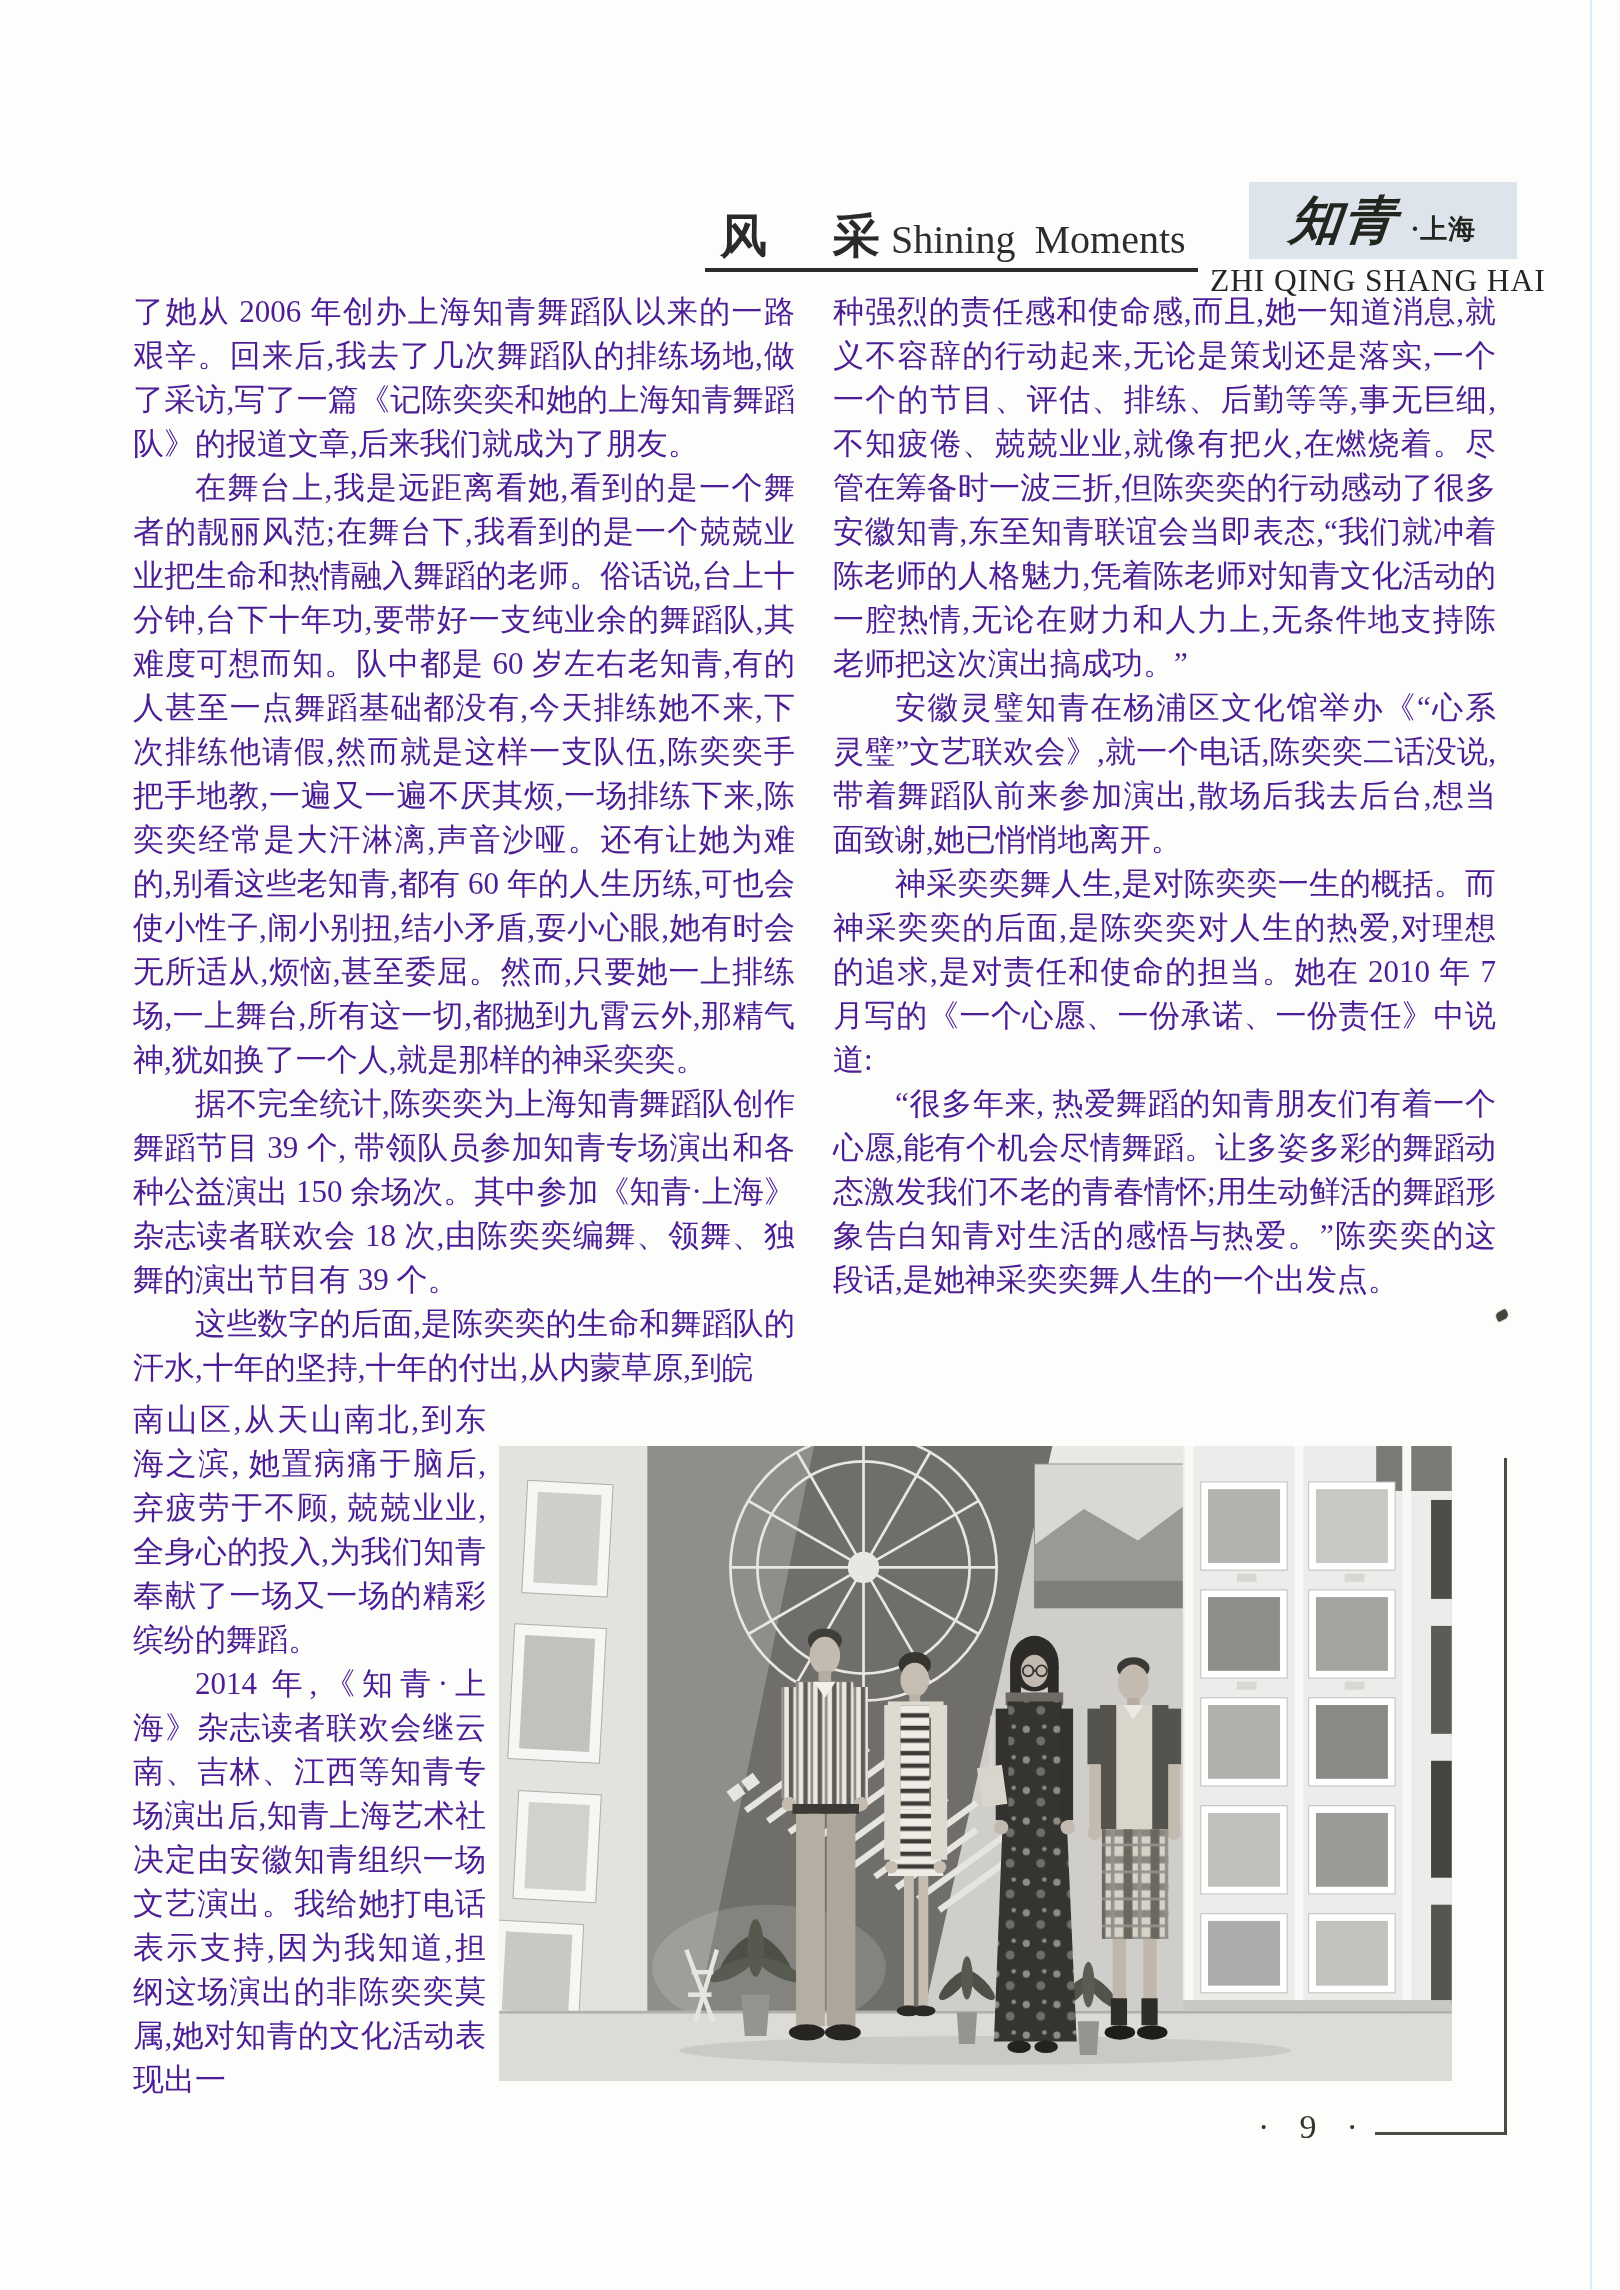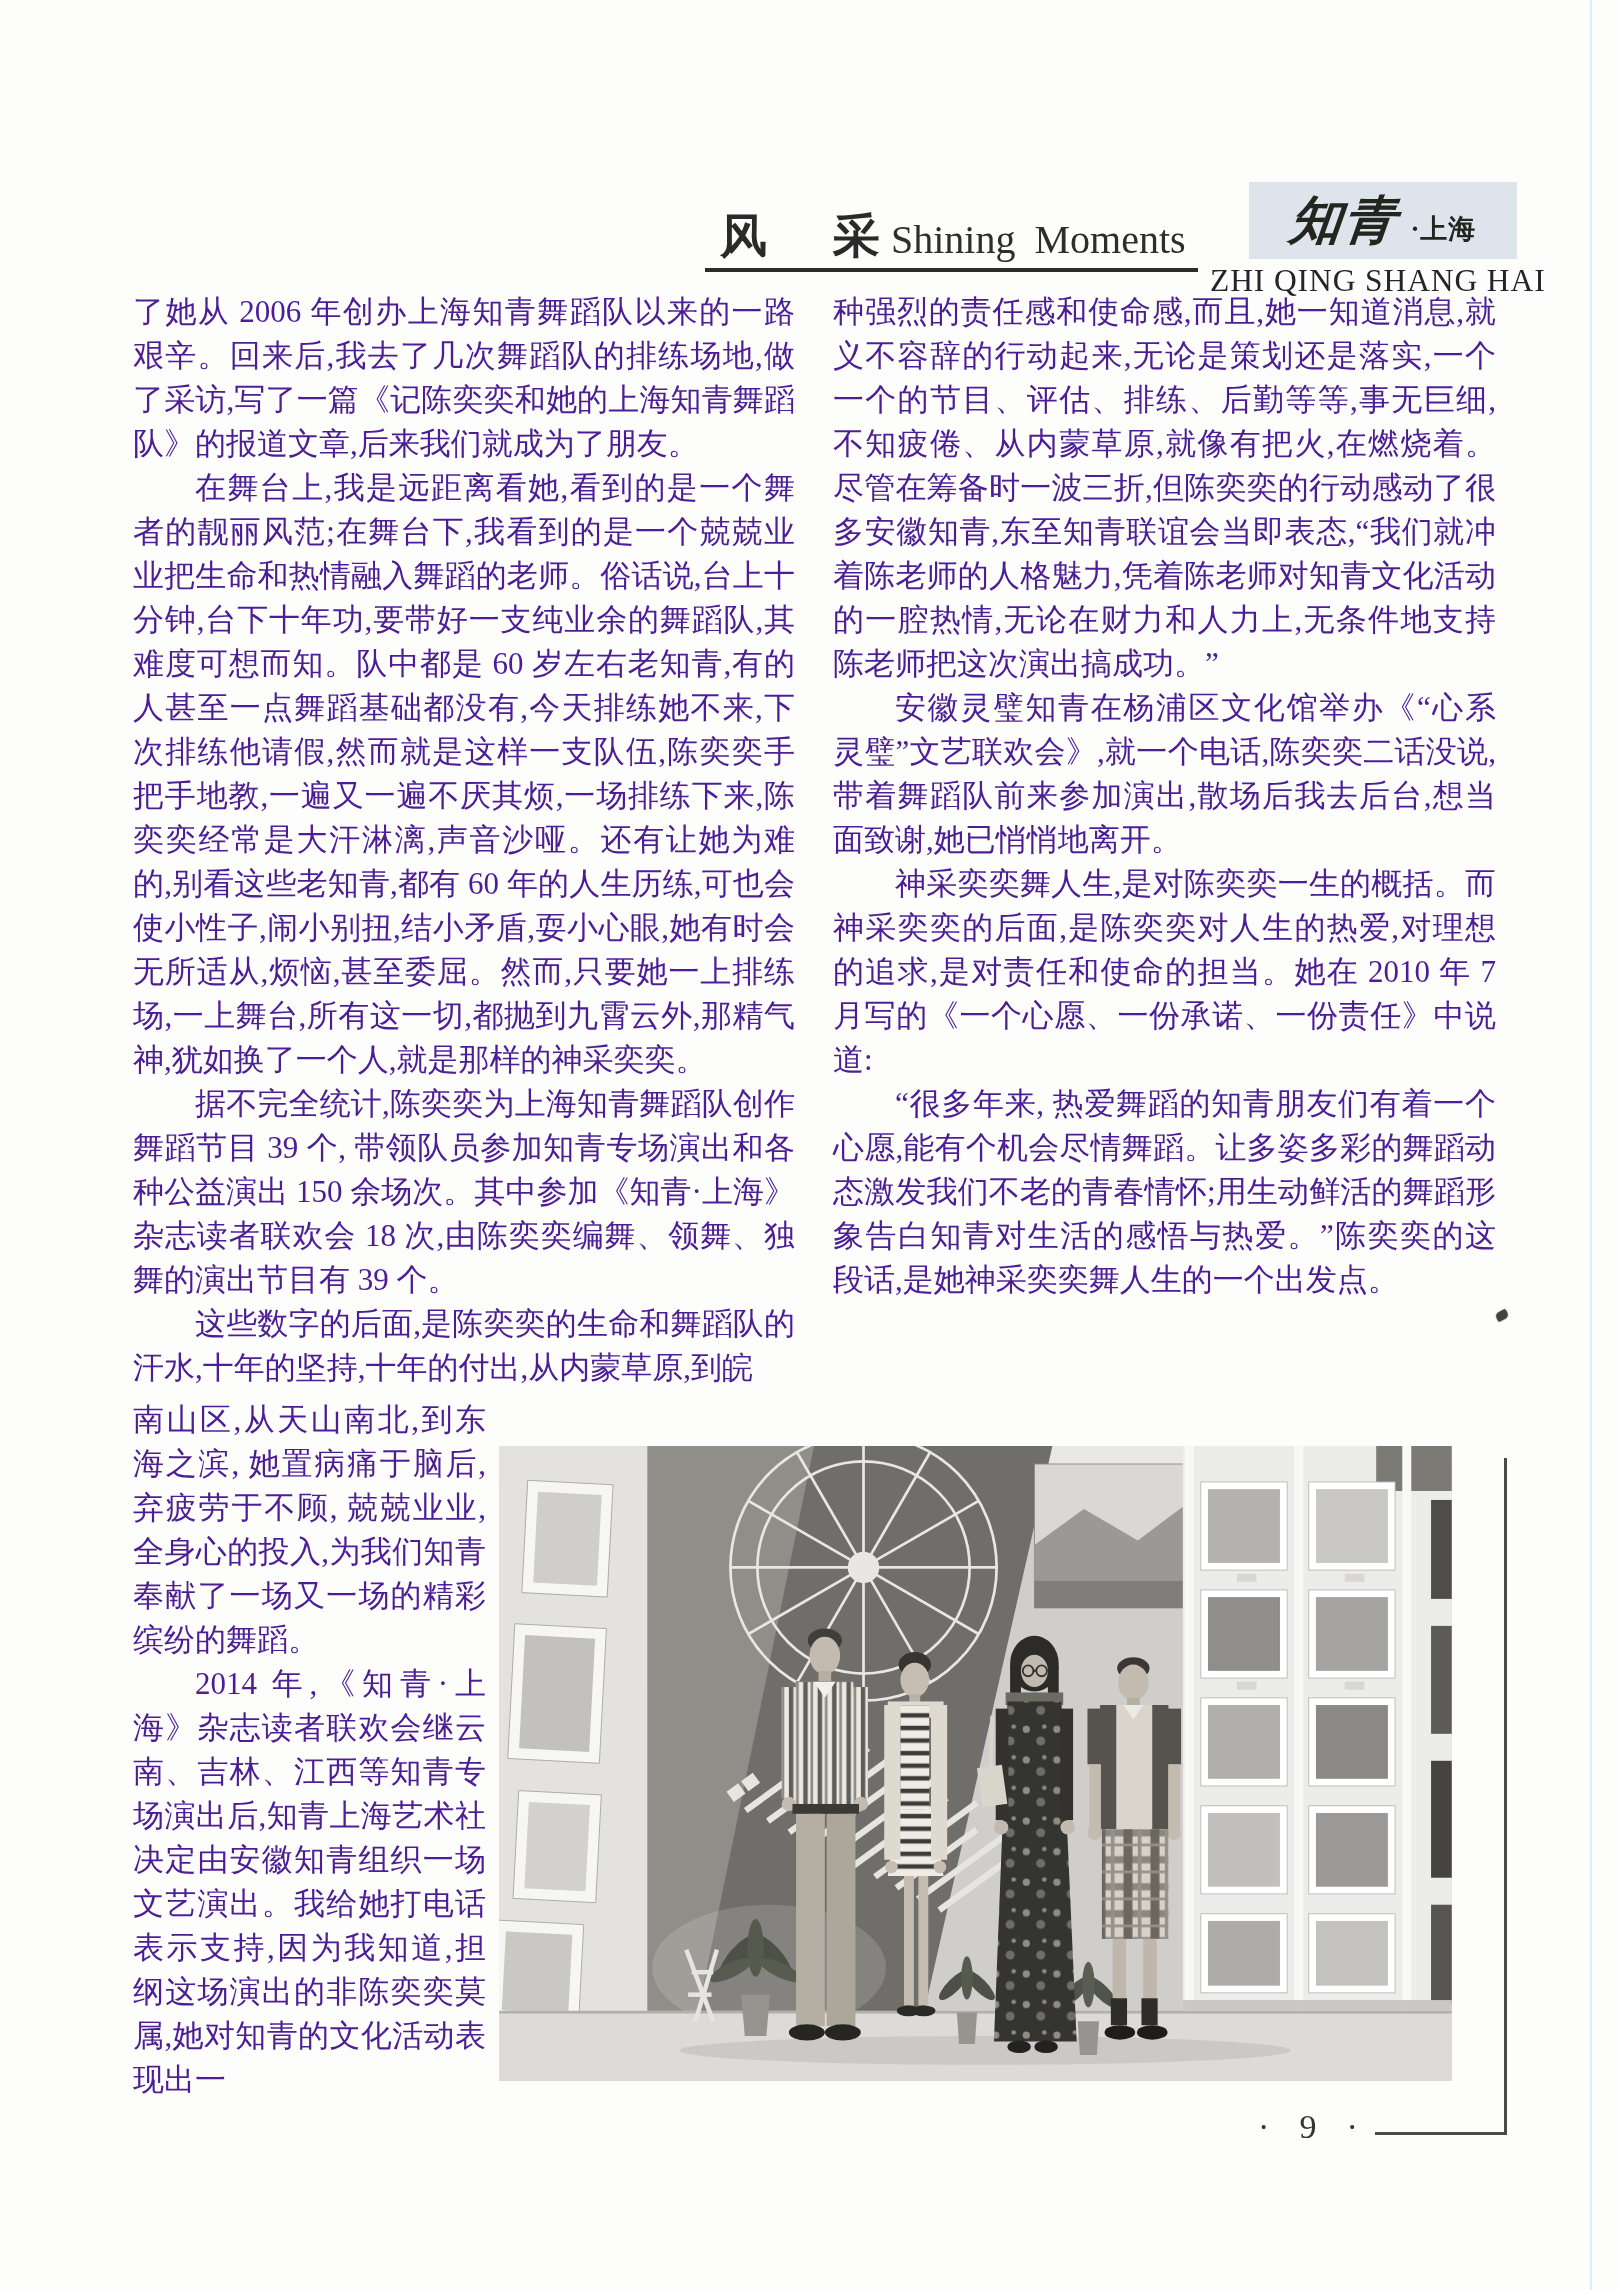--- a/index.html
+++ b/index.html
@@ -50,21 +50,21 @@
     <p class="ind">据不完全统计,陈奕奕为上海知青舞蹈队创作舞蹈节目 39 个, 带领队员参加知青专场演出和各种公益演出 150 余场次。其中参加《知青·上海》杂志读者联欢会 18 次,由陈奕奕编舞、领舞、独舞的演出节目有 39 个。</p>
     <p class="ind">这些数字的后面,是陈奕奕的生命和舞蹈队的汗水,十年的坚持,十年的付出,从内蒙草原,到皖</p>
   </div>
 
   <div class="col" style="left:133px;top:1398px;width:353px;">
     <p>南山区,从天山南北,到东海之滨, 她置病痛于脑后,弃疲劳于不顾, 兢兢业业,全身心的投入,为我们知青奉献了一场又一场的精彩缤纷的舞蹈。</p>
     <p class="ind">2014 年,《知青·上海》杂志读者联欢会继云南、吉林、江西等知青专场演出后,知青上海艺术社决定由安徽知青组织一场文艺演出。我给她打电话表示支持,因为我知道,担纲这场演出的非陈奕奕莫属,她对知青的文化活动表现出一</p>
   </div>
 
   <div class="col" style="left:833px;top:290px;width:663px;">
-    <p>种强烈的责任感和使命感,而且,她一知道消息,就义不容辞的行动起来,无论是策划还是落实,一个一个的节目、评估、排练、后勤等等,事无巨细,不知疲倦、从内蒙草原,就像有把火,在燃烧着。尽管在筹备时一波三折,但陈奕奕的行动感动了很多安徽知青,东至知青联谊会当即表态,“我们就冲着陈老师的人格魅力,凭着陈老师对知青文化活动的一腔热情,无论在财力和人力上,无条件地支持陈老师把这次演出搞成功。”</p>
+    <p>种强烈的责任感和使命感,而且,她一知道消息,就义不容辞的行动起来,无论是策划还是落实,一个一个的节目、评估、排练、后勤等等,事无巨细,不知疲倦、兢兢业业,就像有把火,在燃烧着。尽管在筹备时一波三折,但陈奕奕的行动感动了很多安徽知青,东至知青联谊会当即表态,“我们就冲着陈老师的人格魅力,凭着陈老师对知青文化活动的一腔热情,无论在财力和人力上,无条件地支持陈老师把这次演出搞成功。”</p>
     <p class="ind">安徽灵璧知青在杨浦区文化馆举办《“心系灵璧”文艺联欢会》,就一个电话,陈奕奕二话没说,带着舞蹈队前来参加演出,散场后我去后台,想当面致谢,她已悄悄地离开。</p>
     <p class="ind">神采奕奕舞人生,是对陈奕奕一生的概括。而神采奕奕的后面,是陈奕奕对人生的热爱,对理想的追求,是对责任和使命的担当。她在 2010 年 7 月写的《一个心愿、一份承诺、一份责任》中说道:</p>
     <p class="ind">“很多年来, 热爱舞蹈的知青朋友们有着一个心愿,能有个机会尽情舞蹈。让多姿多彩的舞蹈动态激发我们不老的青春情怀;用生动鲜活的舞蹈形象告白知青对生活的感悟与热爱。”陈奕奕的这段话,是她神采奕奕舞人生的一个出发点。</p>
   </div>
 
   <div class="photo">
     <svg viewBox="0 0 1059 706" width="953" height="635" xmlns="http://www.w3.org/2000/svg">
       <defs>
         <pattern id="vstr" width="16" height="16" patternUnits="userSpaceOnUse">
           <rect width="16" height="16" fill="#ece9e3"></rect>

